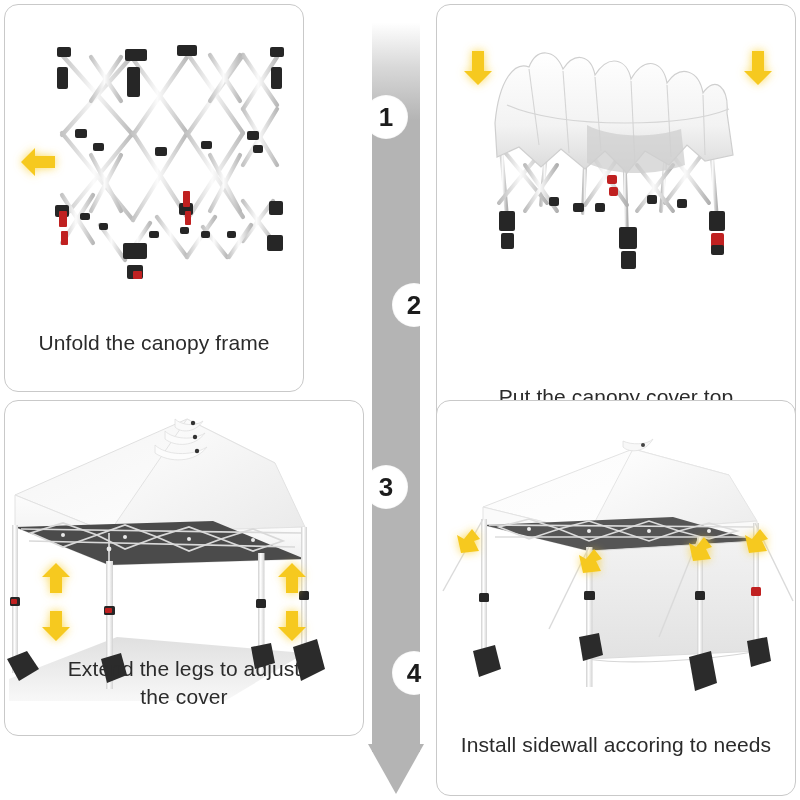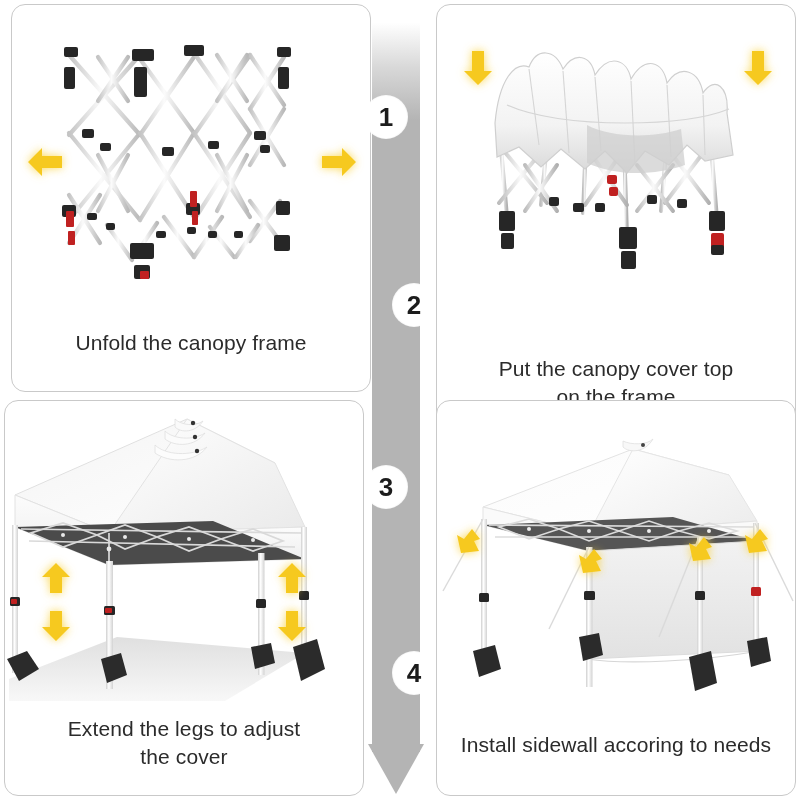--- a/index.html
+++ b/index.html
@@ -13,23 +13,23 @@
 
   
   .card{
     position:absolute;
     background:#ffffff;
     border:1.5px solid #c9c9c9;
     border-radius:14px;
     box-sizing:border-box;
     overflow:hidden;
   }
-  .card-1{left:11px;  top:4px;   width:360px; height:388px;}
+  .card-1{left:4px;  top:4px;   width:300px; height:388px;}
   .card-2{left:436px;top:4px;   width:360px; height:430px;}
-  .card-3{left:4px;  top:400px; width:360px; height:396px;}
+  .card-3{left:4px;  top:400px; width:360px; height:336px;}
   .card-4{left:436px;top:400px; width:360px; height:396px;}
 
   .stage{position:absolute;left:0;top:0;right:0;bottom:0;}
 
   .caption{
     position:absolute;left:10px;right:10px;
     text-align:center;
     color:#2b2b2b;
     font-size:21px;
     line-height:28px;
@@ -265,21 +265,20 @@
       </svg>
     </span>
     <span class="yarrow" style="left:304px;top:44px;">
       <svg width="34" height="38" viewBox="0 0 34 38">
         <polygon points="17,36 3,22 11,22 11,2 23,2 23,22 31,22" fill="#f6c91f"></polygon>
       </svg>
     </span>
 
     <div class="caption cap-2">
       <div>Put the canopy cover top</div>
-      <div>on the frame</div>
     </div>
   </div>
 
   <div class="card card-3">
     <div class="stage">
       <svg width="360" height="310" viewBox="0 0 360 310">
         <defs>
           <linearGradient id="roofL" x1="0" y1="0" x2="1" y2="1">
             <stop offset="0" stop-color="#f4f4f4"></stop>
             <stop offset="100%" stop-color="#ffffff"></stop>

